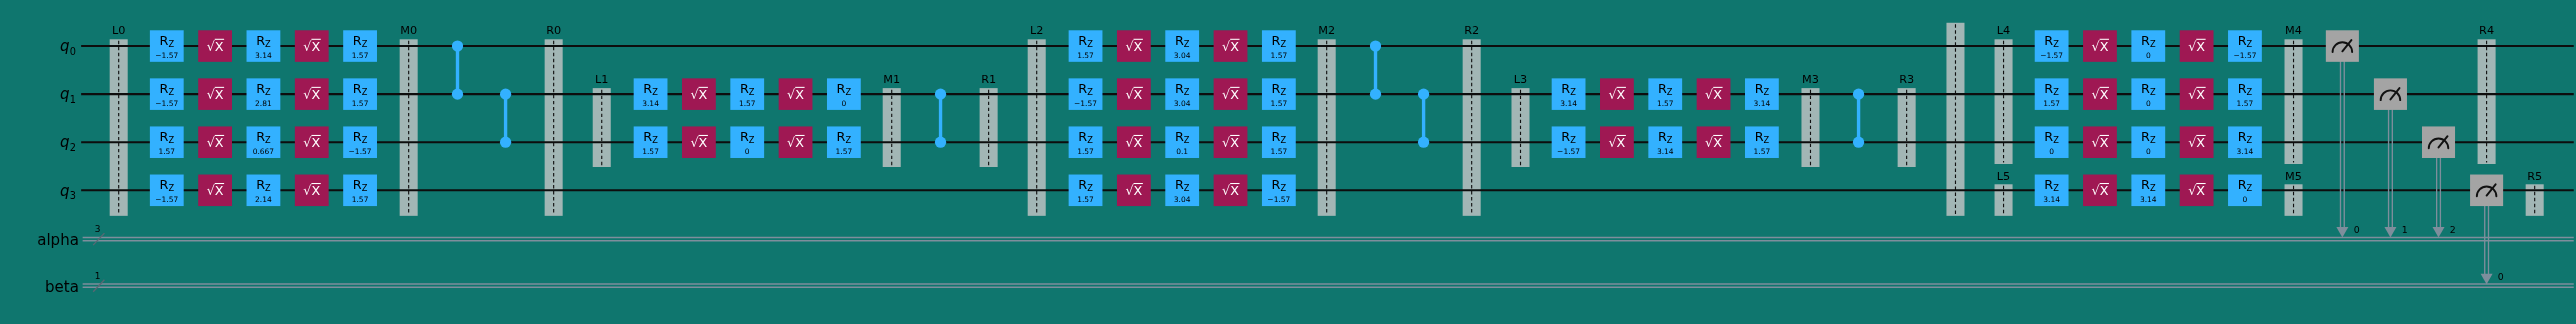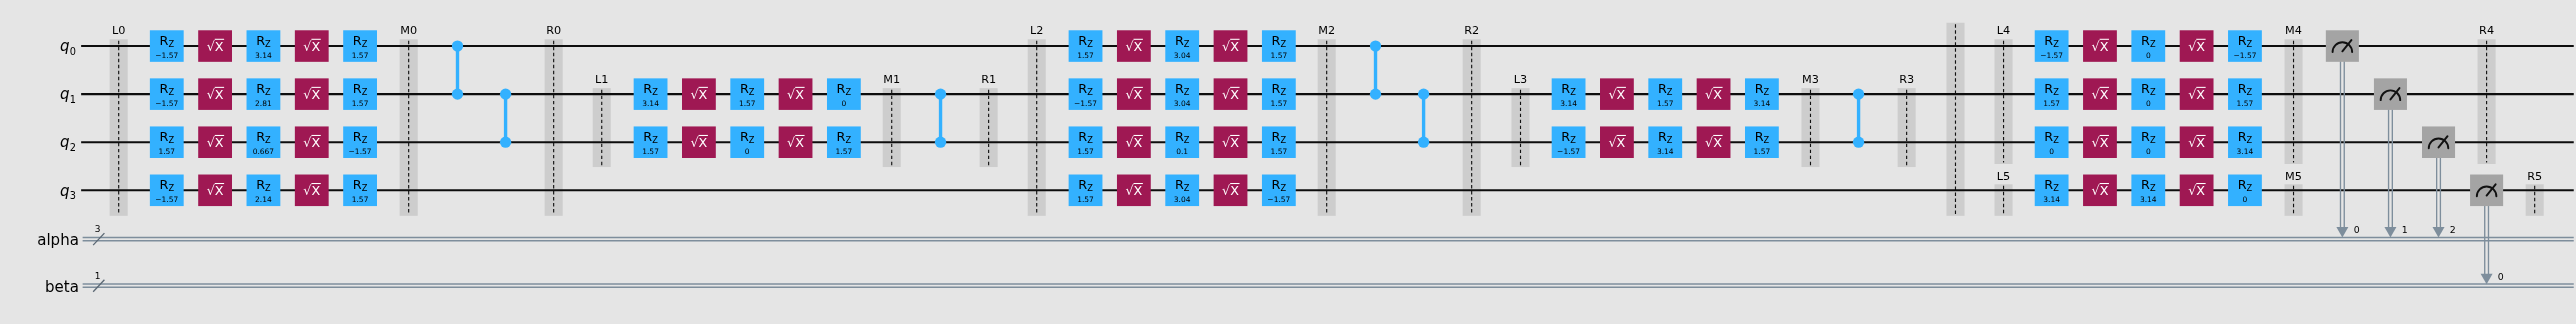--- a/index.html
+++ b/index.html
@@ -1,21 +1,21 @@
 <!DOCTYPE html>
 <html style="font-size:12px"><head>
 <meta charset="utf-8">
 <style>
   html, body { margin: 0; padding: 0; background: #ffffff; }
   body { font-family: "DejaVu Sans", sans-serif; }
   #stage {
     position: relative;
     width: 2576px;
     height: 325px;
-    background: #e5e5e5;
+    background: #0f766e;
     overflow: hidden;
   }
   svg text { user-select: none; }
 </style>
 </head>
 <body>
 
 <div id="stage">
   <svg id="circuit-svg" width="2576" height="325" viewBox="0 0 3429 432" xmlns="http://www.w3.org/2000/svg">
       <g>

